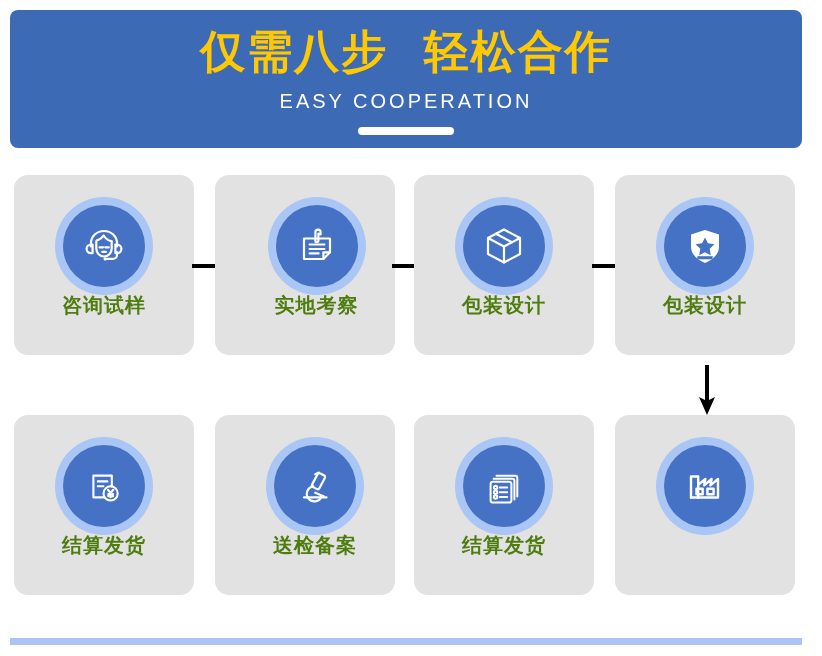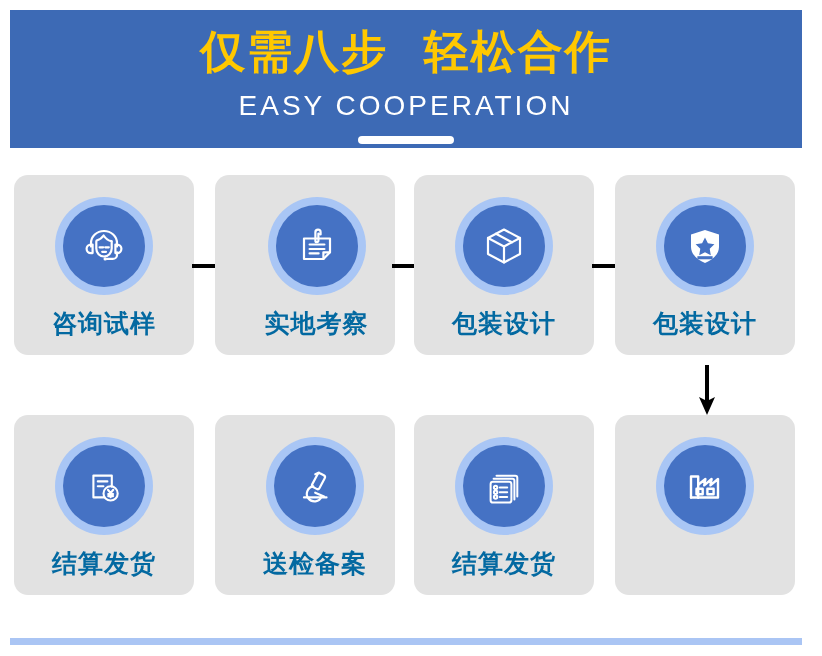--- a/index.html
+++ b/index.html
@@ -22,33 +22,34 @@
     top: 10px;
     width: 792px;
     height: 138px;
     background: #3d6ab5;
     display: flex;
     flex-direction: column;
     align-items: center;
     justify-content: flex-start;
     box-sizing: border-box;
     padding-top: 16px;
+    border-radius: 8px;
   }
   .banner-title {
     color: #ffc800;
     font-size: 45px;
     font-weight: bold;
     letter-spacing: 2px;
     line-height: 1.15;
     white-space: pre;
     font-family: "DejaVu Sans", "Liberation Sans", sans-serif;
   }
   .banner-sub {
     color: #ffffff;
-    font-size: 28px;
+    font-size: 20px;
     letter-spacing: 3px;
     margin-top: 12px;
     font-weight: normal;
   }
   .banner-rule {
     width: 96px;
     height: 8px;
     background: #ffffff;
     border-radius: 4px;
     margin-top: 14px;
@@ -88,24 +89,23 @@
     width: 82px;
     height: 82px;
     border-radius: 50%;
     background: #4572c4;
     display: flex;
     align-items: center;
     justify-content: center;
   }
   .disc svg { display: block; }
   .card-label {
-    margin-top: 16px;
-    font-size: 25px;
+    font-size: 20px;
     font-weight: bold;
-    color: #0369a1;
+    color: #4d7c0f;
     letter-spacing: 1px;
     font-family: "DejaVu Sans", "Liberation Sans", sans-serif;
     line-height: 1;
   }
 
   
   .arrow-h, .arrow-v {
     position: absolute;
   }
   .arrow-h svg, .arrow-v svg { display: block; }

